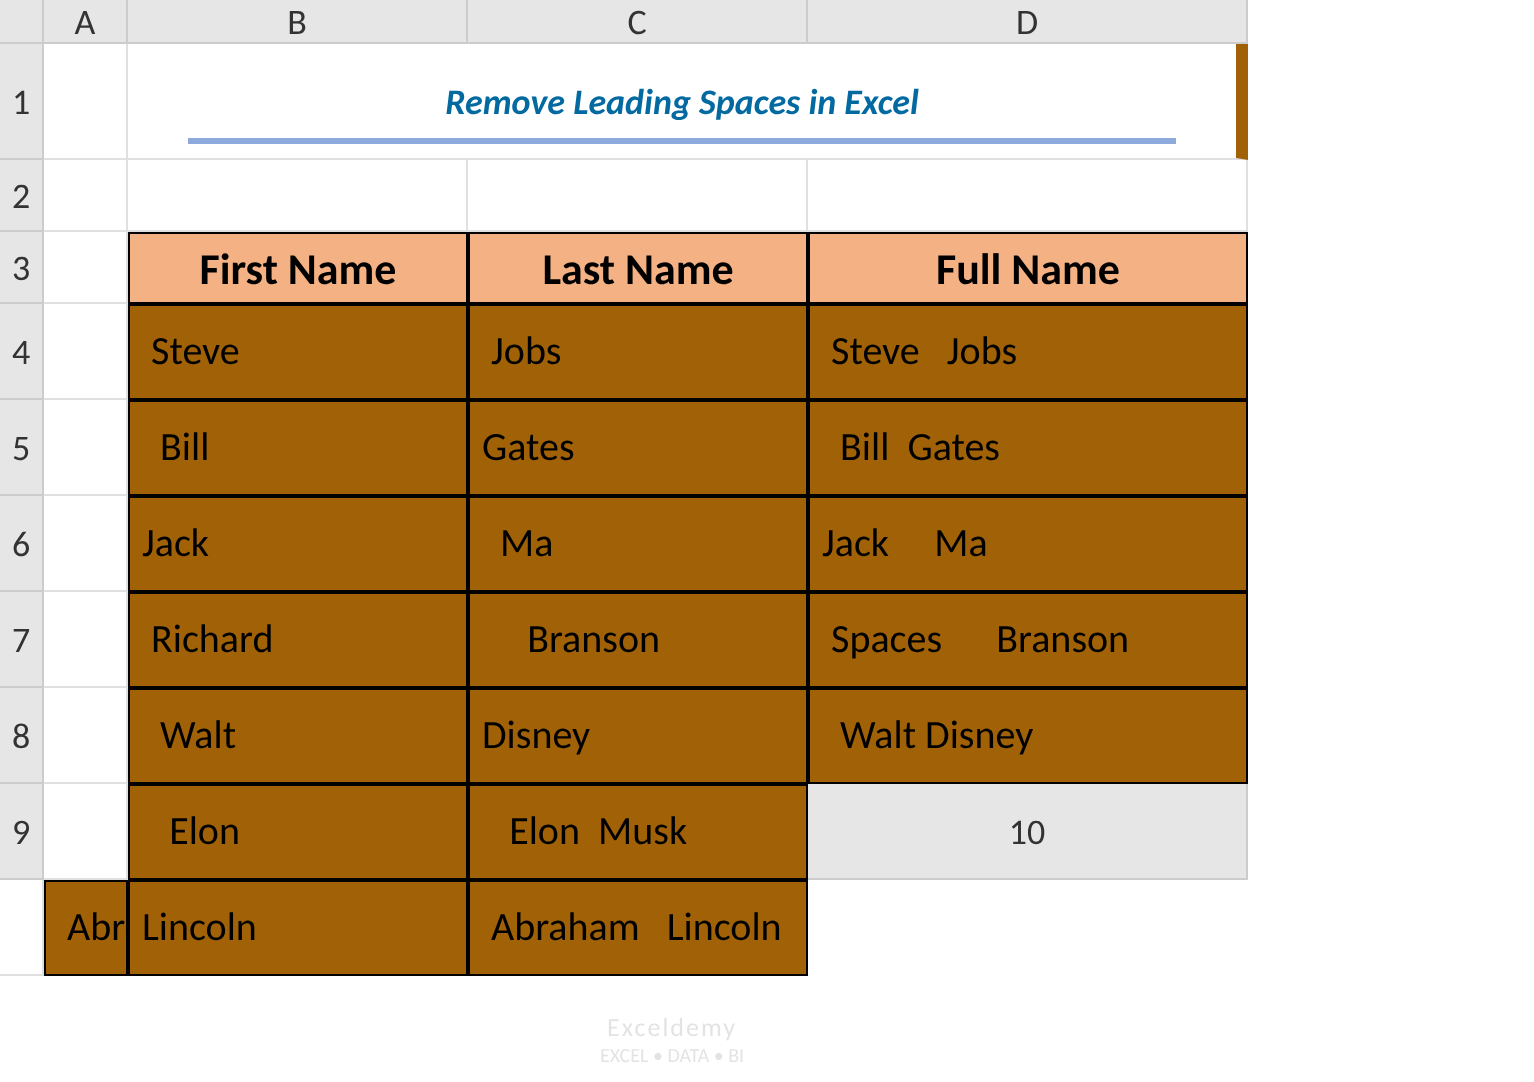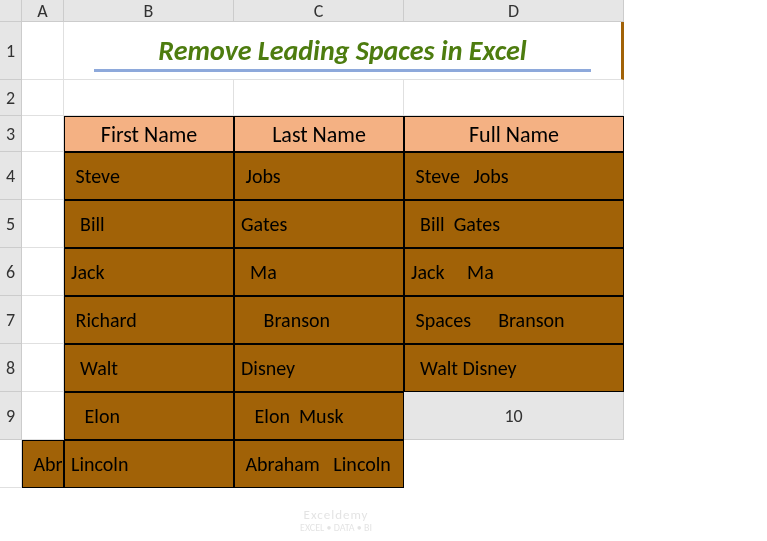--- a/index.html
+++ b/index.html
@@ -51,48 +51,48 @@
       display: flex;
       align-items: center;
       padding: 0 6px;
       font-size: 20px;
       white-space: pre;
       overflow: hidden;
     }
     .title-cell {
       grid-column: 3 / 6;
       grid-row: 2;
-      border-right: 3px solid #a16207;
+      border-right: 6px solid #a16207;
       border-bottom: 1px solid #e0e0e0;
       display: flex;
       align-items: center;
       justify-content: center;
-      font-size: 28px;
+      font-size: 18px;
       font-weight: bold;
       font-style: italic;
-      color: #4d7c0f;
+      color: #0369a1;
       position: relative;
       font-family: Calibri, Arial, sans-serif;
     }
     .title-underline {
       position: absolute;
       bottom: 7px;
       left: 30px;
       right: 30px;
       height: 3px;
       background: #8ea9db;
     }
     .table-header {
       background: #f4b183;
       border: 1.5px solid #000;
       display: flex;
       align-items: center;
       justify-content: center;
       font-size: 22px;
-      font-weight: normal;
+      font-weight: bold;
       color: #000;
     }
     .table-cell {
       border: 1.5px solid #000;
       display: flex;
       align-items: center;
       padding: 0 6px;
       font-size: 20px;
       white-space: pre;
       overflow: hidden;

